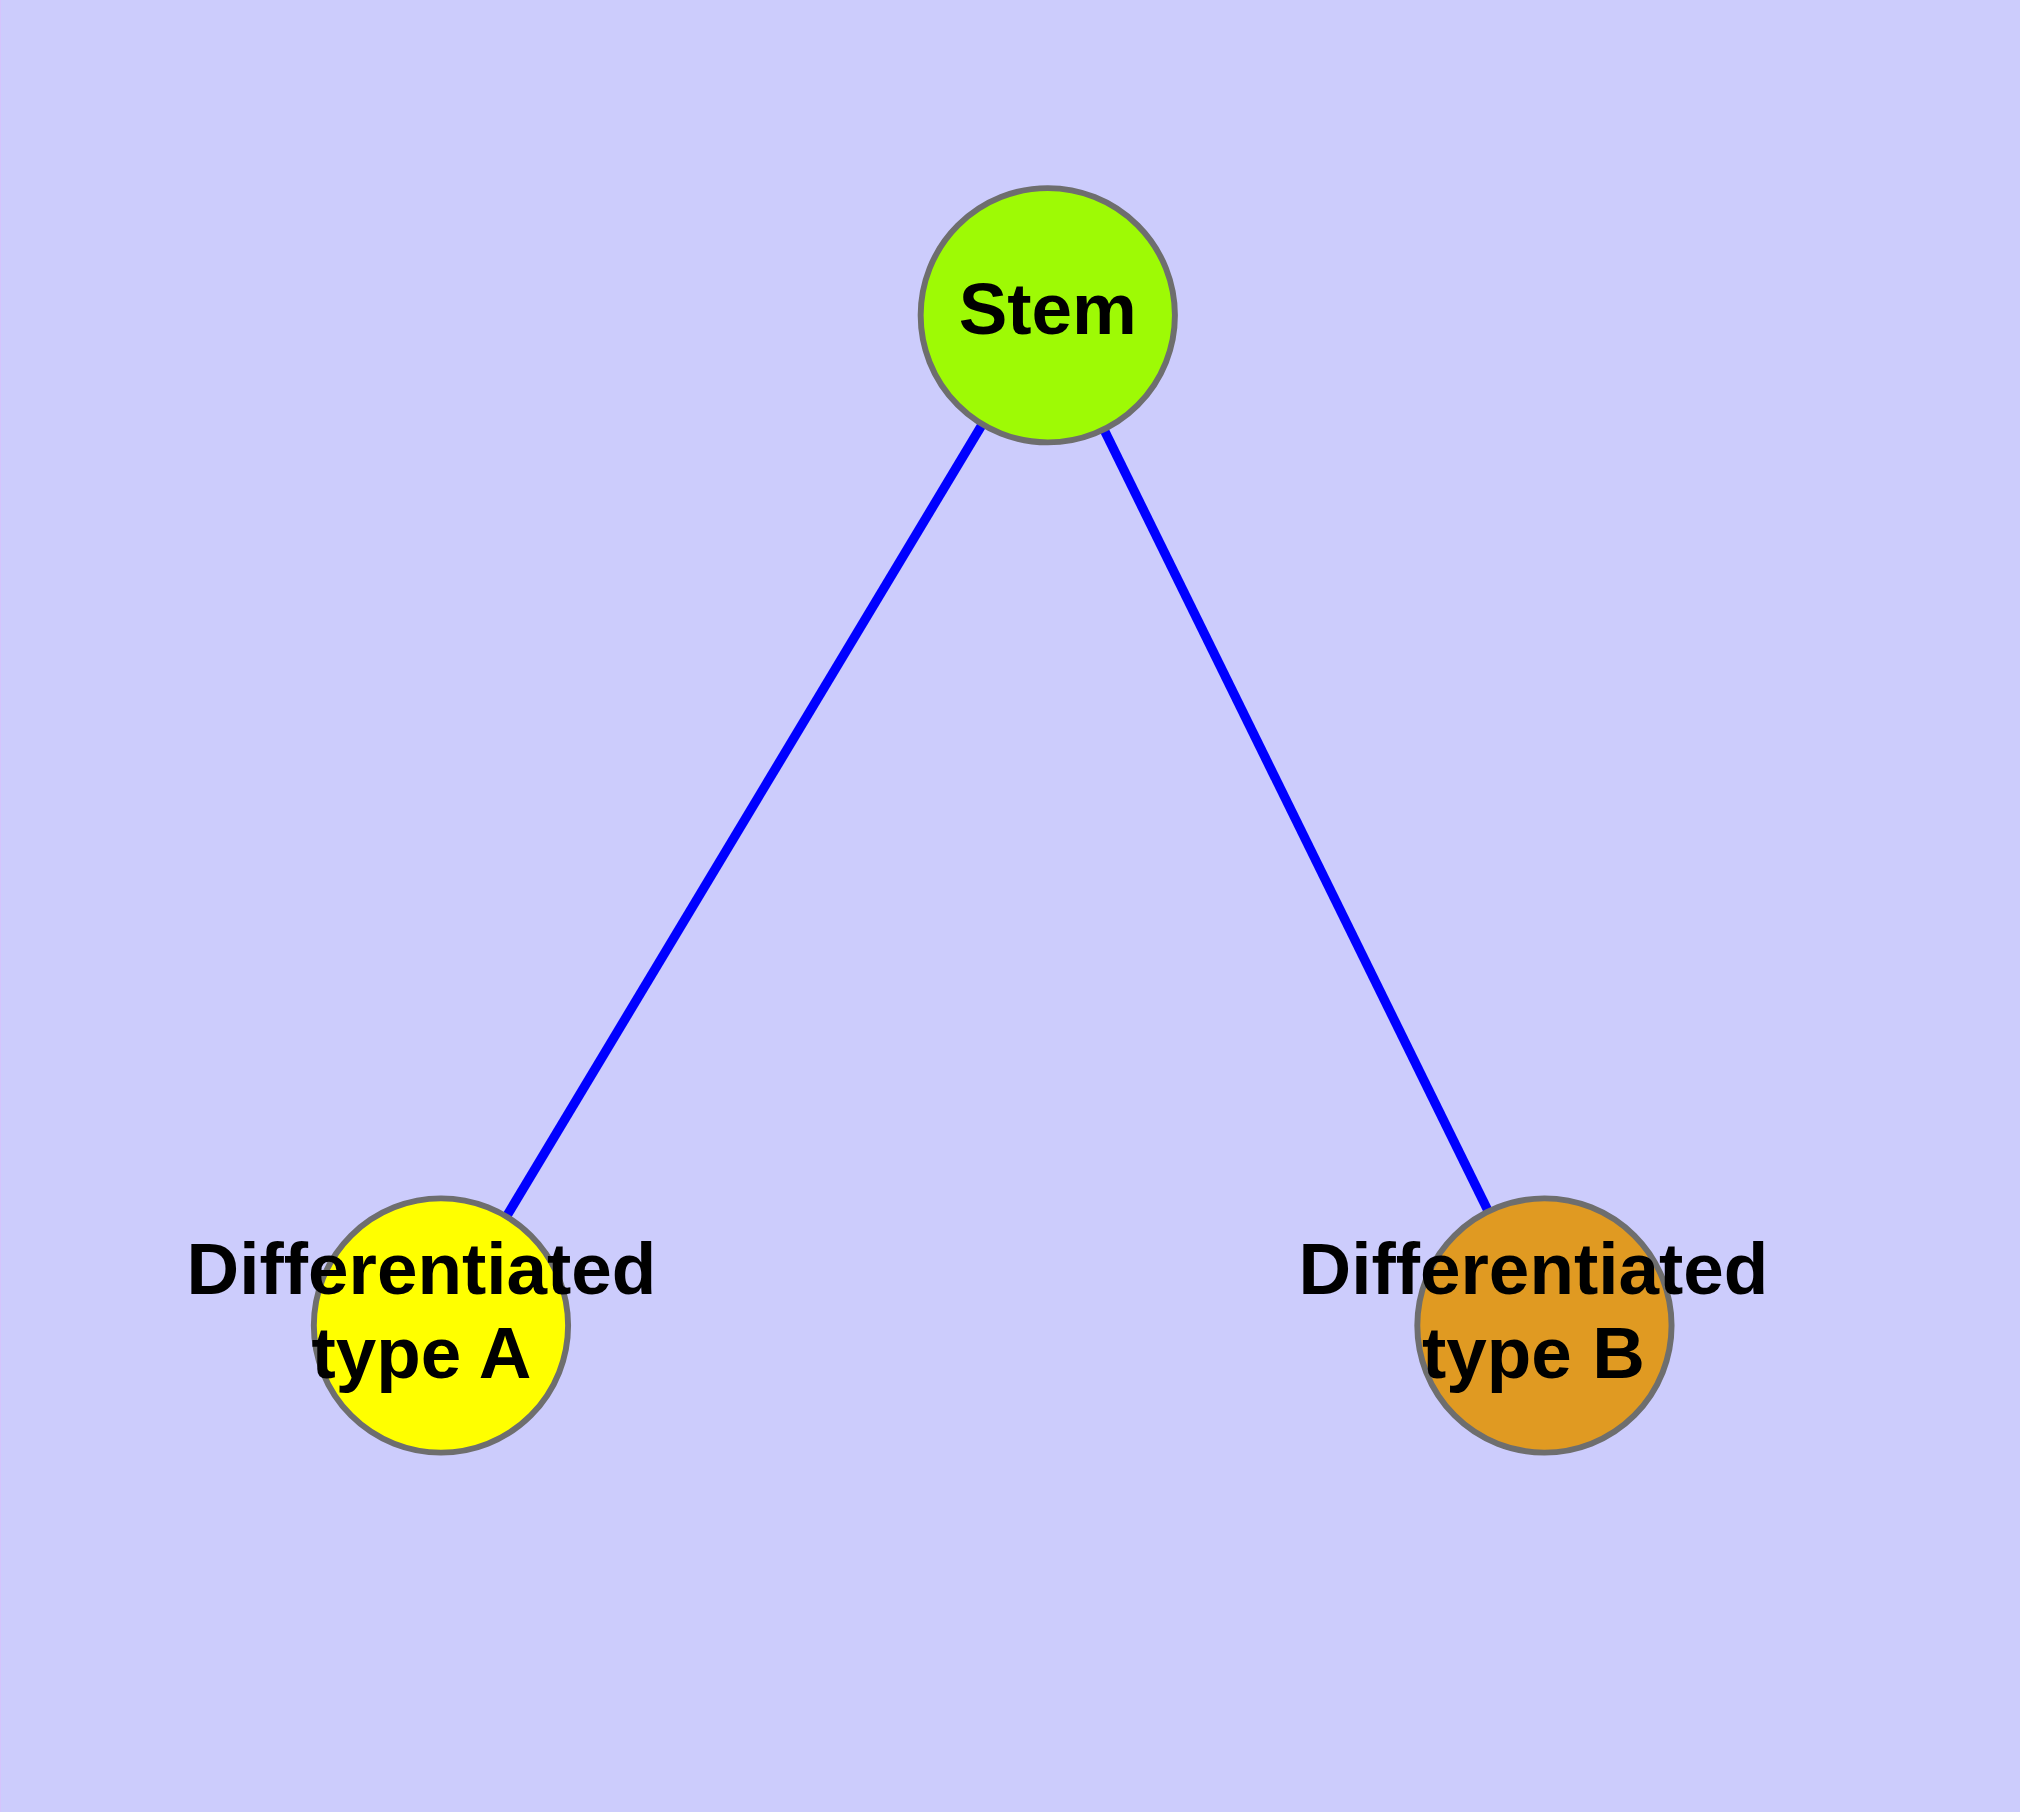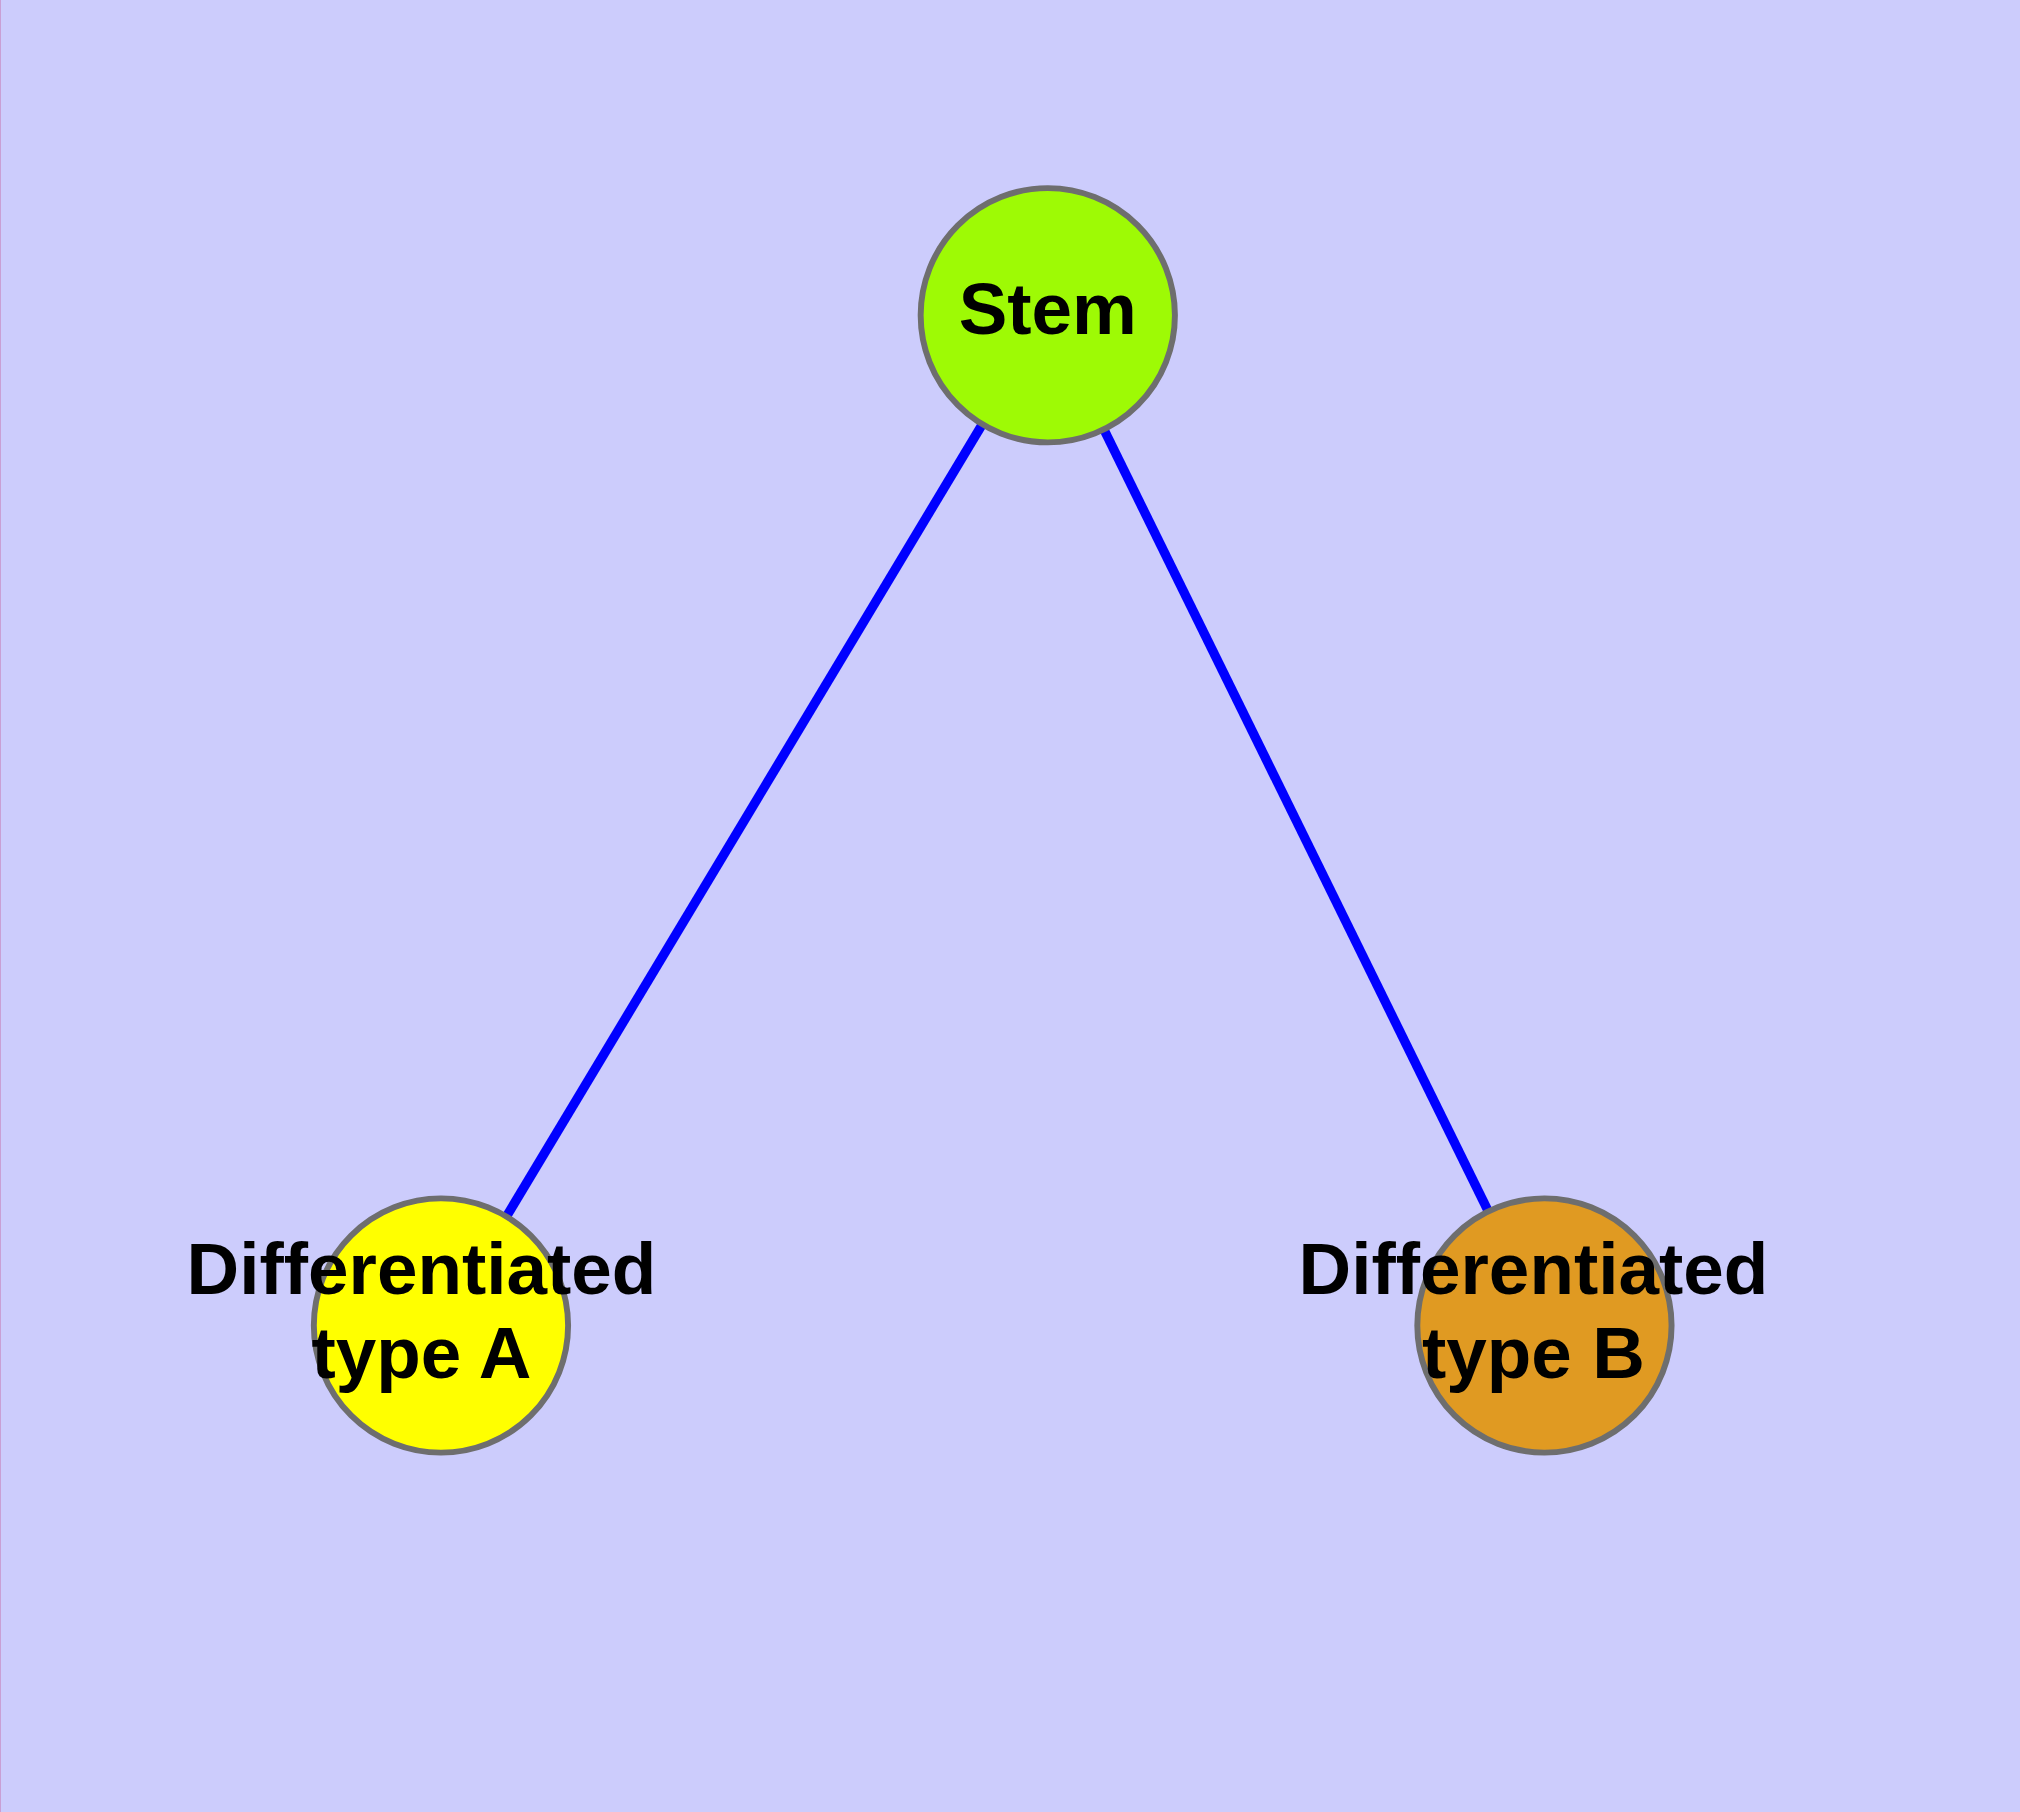--- a/index.html
+++ b/index.html
@@ -30,21 +30,21 @@
     font-weight: bold;
     fill: #000000;
     dominant-baseline: middle;
     text-anchor: middle;
     paint-order: normal;
   }
 </style>
 </head>
 <body>
 
-<div id="canvas-wrap" style="width: 2021px; height: 1812px; background: #be185d;">
+<div id="canvas-wrap" style="width: 2021px; height: 1812px; background: #f0abfc;">
   <svg id="graph-svg" viewBox="0 0 2384 2138" xmlns="http://www.w3.org/2000/svg" style="width: 2021px; height: 1812px;">
     <rect x="0" y="0" width="2384" height="2138" fill="#ccccfc"></rect>
     <g id="edges-layer">
         <line x1="1236" y1="372" x2="520" y2="1564" stroke="#0000ff" stroke-width="11" stroke-linecap="butt"></line>
         <line x1="1236" y1="372" x2="1822" y2="1564" stroke="#0000ff" stroke-width="11" stroke-linecap="butt"></line>
       </g>
     <g id="nodes-layer">
         <circle cx="1236" cy="372" r="150" fill="#9efa05" stroke="#6e6e6e" stroke-width="7"></circle>
         <circle cx="520" cy="1564" r="150" fill="#ffff00" stroke="#6e6e6e" stroke-width="7"></circle>
         <circle cx="1822" cy="1564" r="150" fill="#e09a22" stroke="#6e6e6e" stroke-width="7"></circle>

